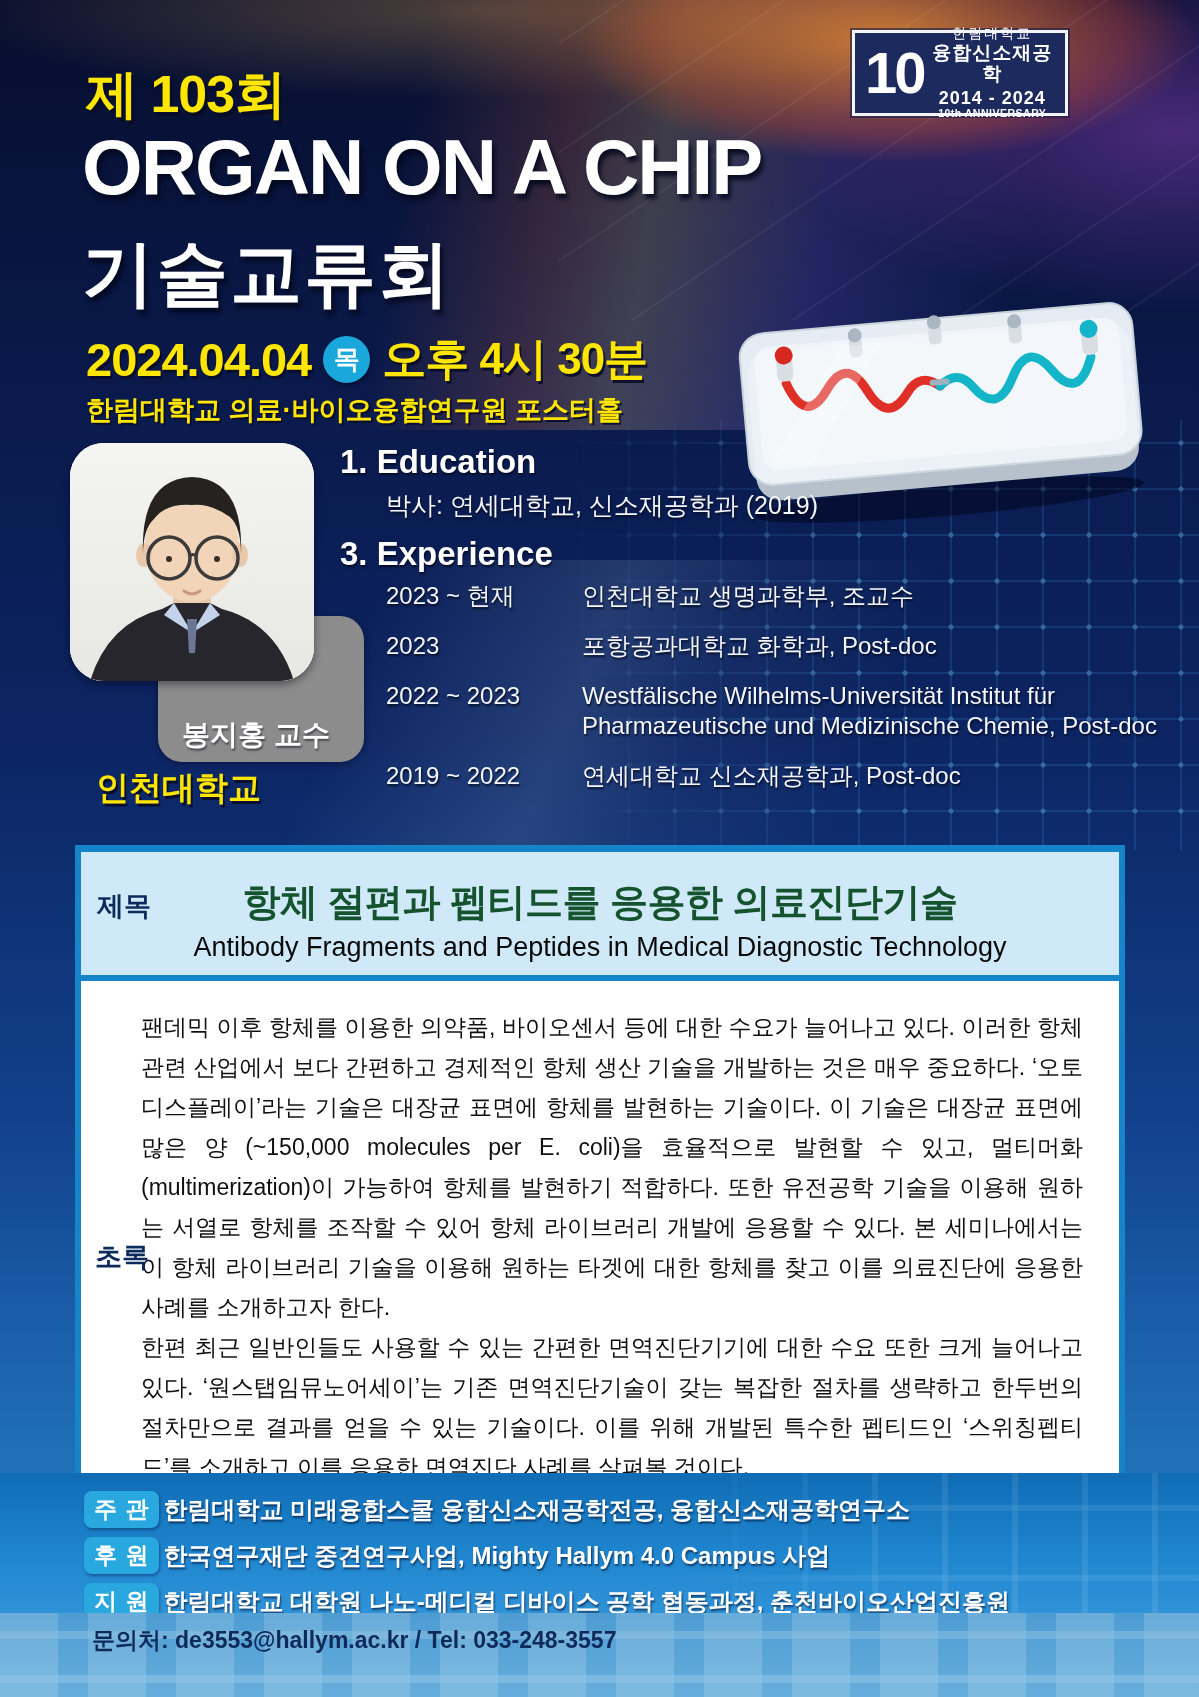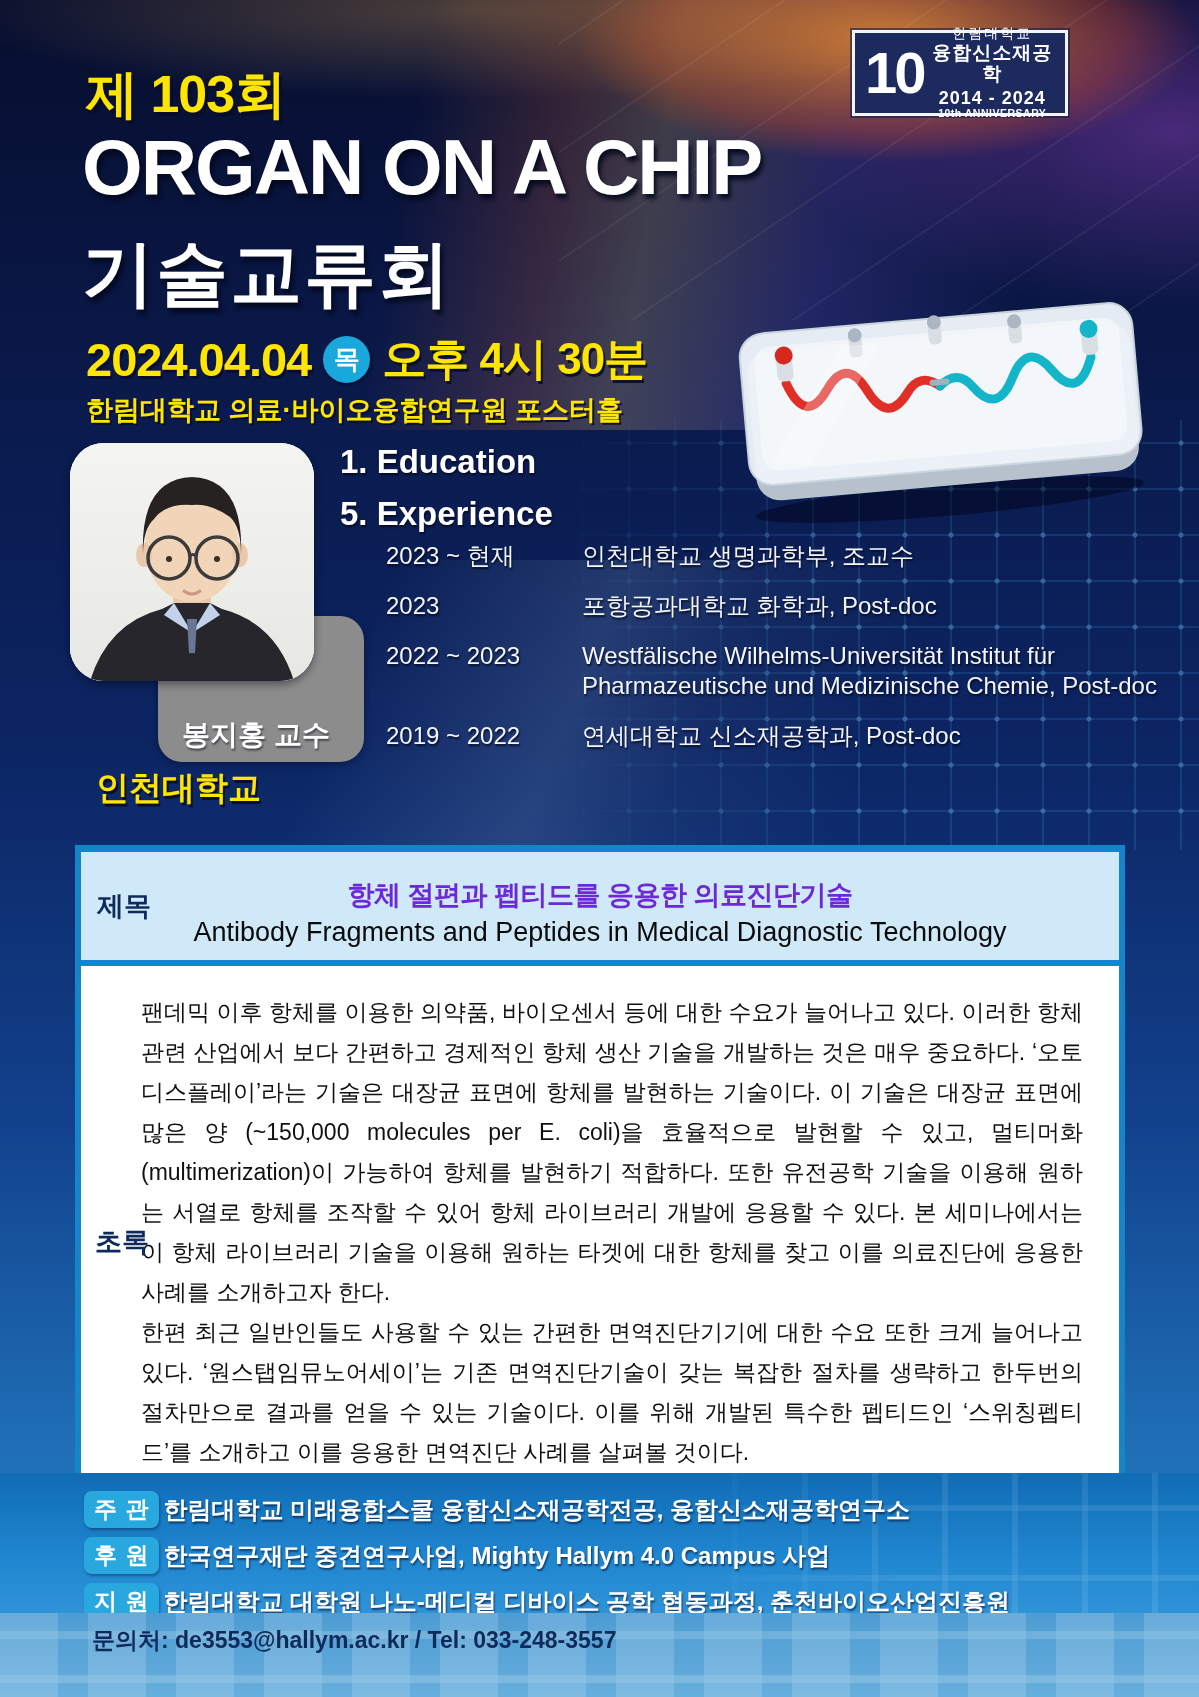--- a/index.html
+++ b/index.html
@@ -79,21 +79,21 @@
   .bio-heading { font-size:33px; font-weight:bold; color:#fff; text-shadow:1px 2px 2px rgba(4,8,28,.8); }
   .edu-lines { margin:8px 0 14px 46px; font-size:25px; line-height:32px; text-shadow:1px 2px 2px rgba(4,8,28,.8); }
   .exp-grid { margin:8px 0 4px 46px; display:grid; grid-template-columns:176px 1fr; column-gap:4px; row-gap:3px;
     font-size:24px; line-height:30px; text-shadow:1px 2px 2px rgba(4,8,28,.8);gap:20px; }
   .exp-period { white-space:nowrap; }
 
   
   .content-box { position:absolute; left:75px; top:845px; width:1050px; border:6px solid #1584c8; border-top-width:7px; background:#fff; }
   .title-band { position:relative; background:#cfe9f8; border-bottom:6px solid #1584c8; padding:25px 10px 12px; text-align:center; }
   .title-label { position:absolute; left:16px; top:36px; font-size:27px; font-weight:bold; color:#0d2a5c; }
-  .title-ko { font-size:27px; font-weight:bold; color:#6d28d9; letter-spacing:-.5px; }
+  .title-ko { font-size:38px; font-weight:bold; color:#14532d; letter-spacing:-.5px; }
   .title-en { font-size:27px; color:#0a0a0a; margin-top:4px; }
   .abstract-area { position:relative; padding:26px 36px 24px 60px; }
   .abstract-label { position:absolute; left:14px; top:258px; font-size:27px; font-weight:bold; color:#0d2a5c; }
   .abstract-area p { font-size:23px; line-height:40px; text-align:justify; color:#101010; }
 
   
   .footer-band { position:absolute; left:0; top:1473px; width:1199px; height:140px; padding-top:18px;
     background:linear-gradient(180deg,#0f6cb5 0%,#1f86cf 60%,#2f93d8 100%); }
   .footer-band::before { content:""; position:absolute; inset:0; opacity:.25; pointer-events:none;
     background-image:
@@ -200,22 +200,23 @@
       <path d="M104,160 L122,190 L94,172 Z" fill="#c3d2ea"></path>
       <path d="M140,160 L122,190 L150,172 Z" fill="#c3d2ea"></path>
       <path d="M117,176 L127,176 L125,210 L119,210 Z" fill="#6b7694"></path>
     </svg>
   </div>
   <div class="affiliation">인천대학교</div>
 
   <div class="bio">
     <div class="bio-heading">1. Education</div>
     <div class="edu-lines">
-    </div>
-    <div class="bio-heading">5. Experience</div>
+      <div>박사: 연세대학교, 신소재공학과 (2019)</div>
+    </div>
+    <div class="bio-heading">3. Experience</div>
     <div class="exp-grid">
       <div class="exp-period">2023 ~ 현재</div>
       <div class="exp-role">인천대학교 생명과학부, 조교수</div>
       <div class="exp-period">2023</div>
       <div class="exp-role">포항공과대학교 화학과, Post-doc</div>
       <div class="exp-period">2022 ~ 2023</div>
       <div class="exp-role">Westfälische Wilhelms-Universität Institut für Pharmazeutische und Medizinische Chemie, Post-doc</div>
       <div class="exp-period">2019 ~ 2022</div>
       <div class="exp-role">연세대학교 신소재공학과, Post-doc</div>
     </div>

